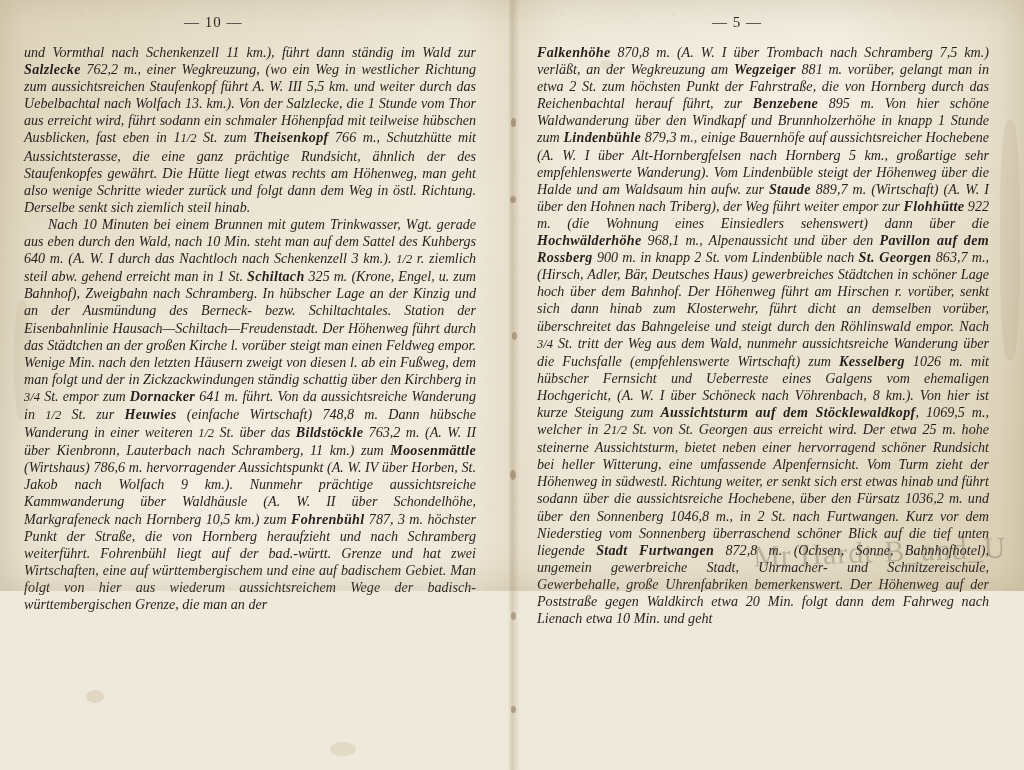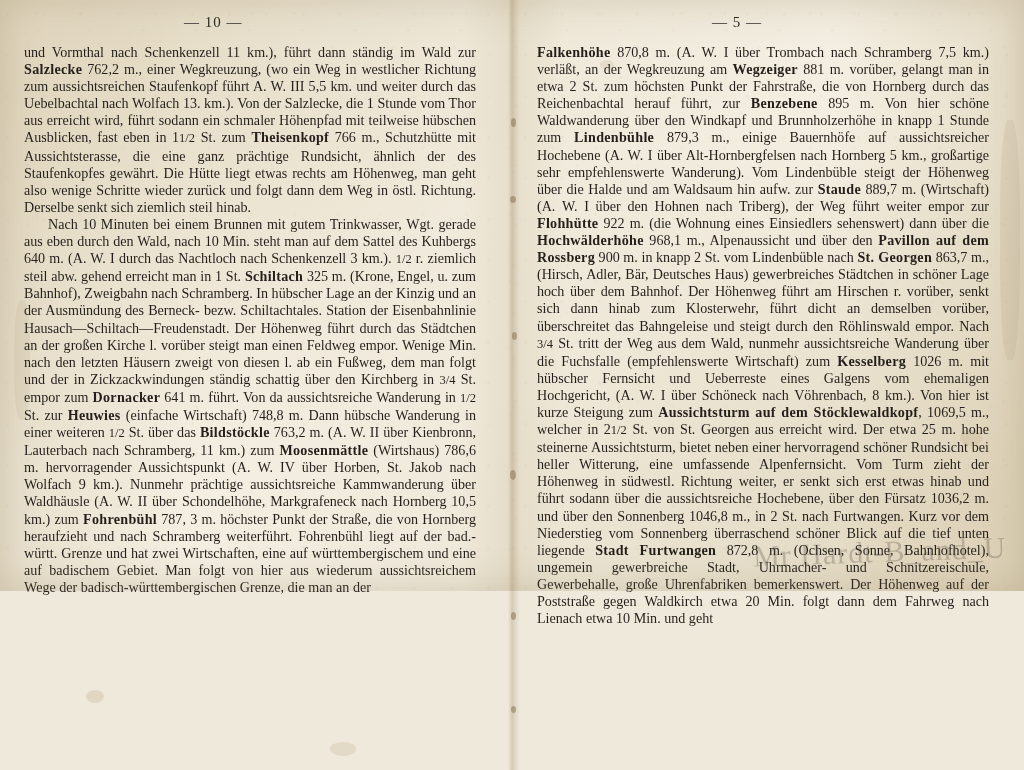--- a/index.html
+++ b/index.html
@@ -79,20 +79,21 @@
     position: absolute;
     top: 44px;
     width: 452px;
     font-size: 14.1px;
     line-height: 17.1px;
     color: #241f1b;
     text-align: justify;
     text-justify: inter-word;
     -webkit-hyphens: none;
     hyphens: none;
+    font-style: italic;
   }
   .col-left { left: 24px; }
   .col-right { left: 537px; }
   .col p {
     margin: 0;
   }
   .col p.ind {
     text-indent: 1.7em;
   }
   b {

